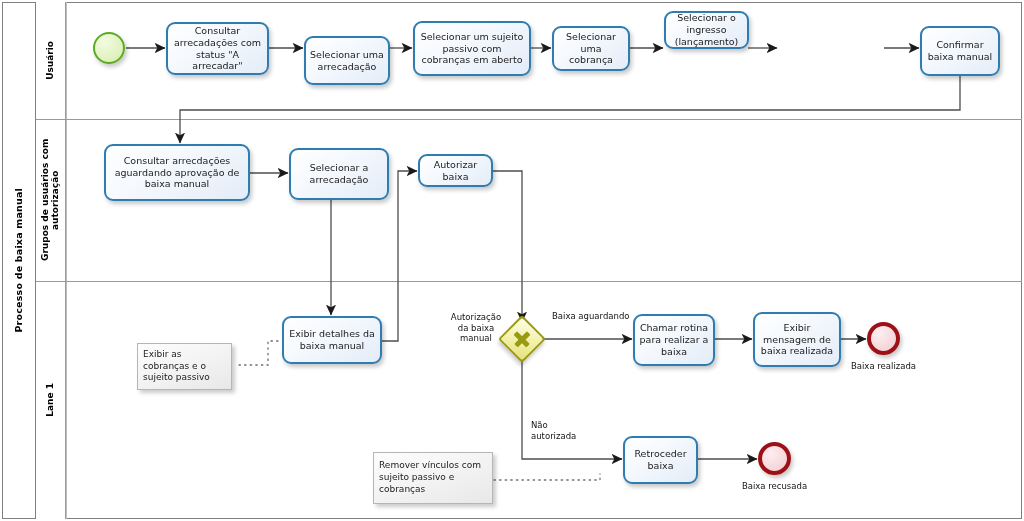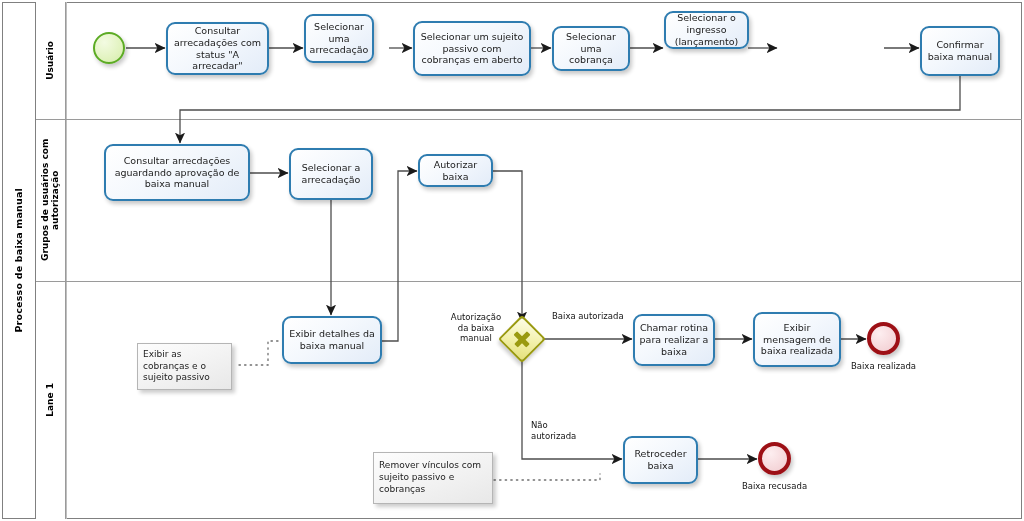--- a/index.html
+++ b/index.html
@@ -131,28 +131,28 @@
 
     <g stroke="#6e6e6e" stroke-width="1.3" fill="none" stroke-dasharray="1.4,4.2" stroke-linecap="round">
       <path d="M239,365 L268,365 L268,341 L281,341"></path>
       <path d="M494,480 L600,480 L600,474"></path>
     </g>
   </svg>
 
   <div class="event start" style="left:93px;top:32px;width:32px;height:32px;"></div>
 
   <div class="task" style="left:166px;top:22px;width:103px;height:53px;">Consultar arrecadações com status "A arrecadar"</div>
-  <div class="task" style="left:304px;top:14px;width:70px;height:49px;">Selecionar uma arrecadação</div>
+  <div class="task" style="left:304px;top:36px;width:86px;height:49px;">Selecionar uma arrecadação</div>
   <div class="task" style="left:413px;top:21px;width:118px;height:55px;">Selecionar um sujeito passivo com cobranças em aberto</div>
   <div class="task" style="left:552px;top:26px;width:78px;height:45px;">Selecionar uma cobrança</div>
   <div class="task" style="left:664px;top:11px;width:85px;height:38px;">Selecionar o ingresso (lançamento)</div>
   <div class="task" style="left:920px;top:26px;width:80px;height:50px;">Confirmar baixa manual</div>
 
   <div class="task" style="left:104px;top:144px;width:146px;height:57px;">Consultar arrecdações aguardando aprovação de baixa manual</div>
-  <div class="task" style="left:289px;top:148px;width:84px;height:52px;">Selecionar a arrecadação</div>
+  <div class="task" style="left:289px;top:148px;width:100px;height:52px;">Selecionar a arrecadação</div>
   <div class="task" style="left:418px;top:154px;width:75px;height:33px;">Autorizar baixa</div>
 
   <div class="task" style="left:282px;top:316px;width:100px;height:48px;">Exibir detalhes da baixa manual</div>
 
   <div class="gateway" style="left:505px;top:322px;">
     <span class="x">
         <i class="a"></i>
         <i class="b"></i>
       </span>
   </div>
@@ -162,20 +162,20 @@
   <div class="task" style="left:633px;top:314px;width:82px;height:52px;">Chamar rotina para realizar a baixa</div>
 
   <div class="event end" style="left:867px;top:322px;width:33px;height:33px;"></div>
   <div class="elabel" style="left:832px;top:361px;width:103px;">Baixa realizada</div>
 
   <div class="task" style="left:623px;top:436px;width:75px;height:48px;">Retroceder baixa</div>
 
   <div class="event end" style="left:758px;top:442px;width:33px;height:33px;"></div>
   <div class="elabel" style="left:723px;top:481px;width:103px;">Baixa recusada</div>
 
-  <div class="flabel" style="left:552px;top:311px;width:90px;text-align:left;">Baixa autorizada</div>
+  <div class="flabel" style="left:552px;top:311px;width:90px;text-align:left;">Baixa aguardando</div>
   <div class="flabel" style="left:531px;top:420px;width:70px;text-align:left;">Não
 autorizada</div>
 
   <div class="note" style="left:137px;top:343px;width:95px;height:47px;">Exibir as cobranças e o sujeito passivo</div>
   <div class="note" style="left:373px;top:452px;width:120px;height:52px;">Remover vínculos com sujeito passivo e cobranças</div>
 
 </div>
 
 </body></html>

